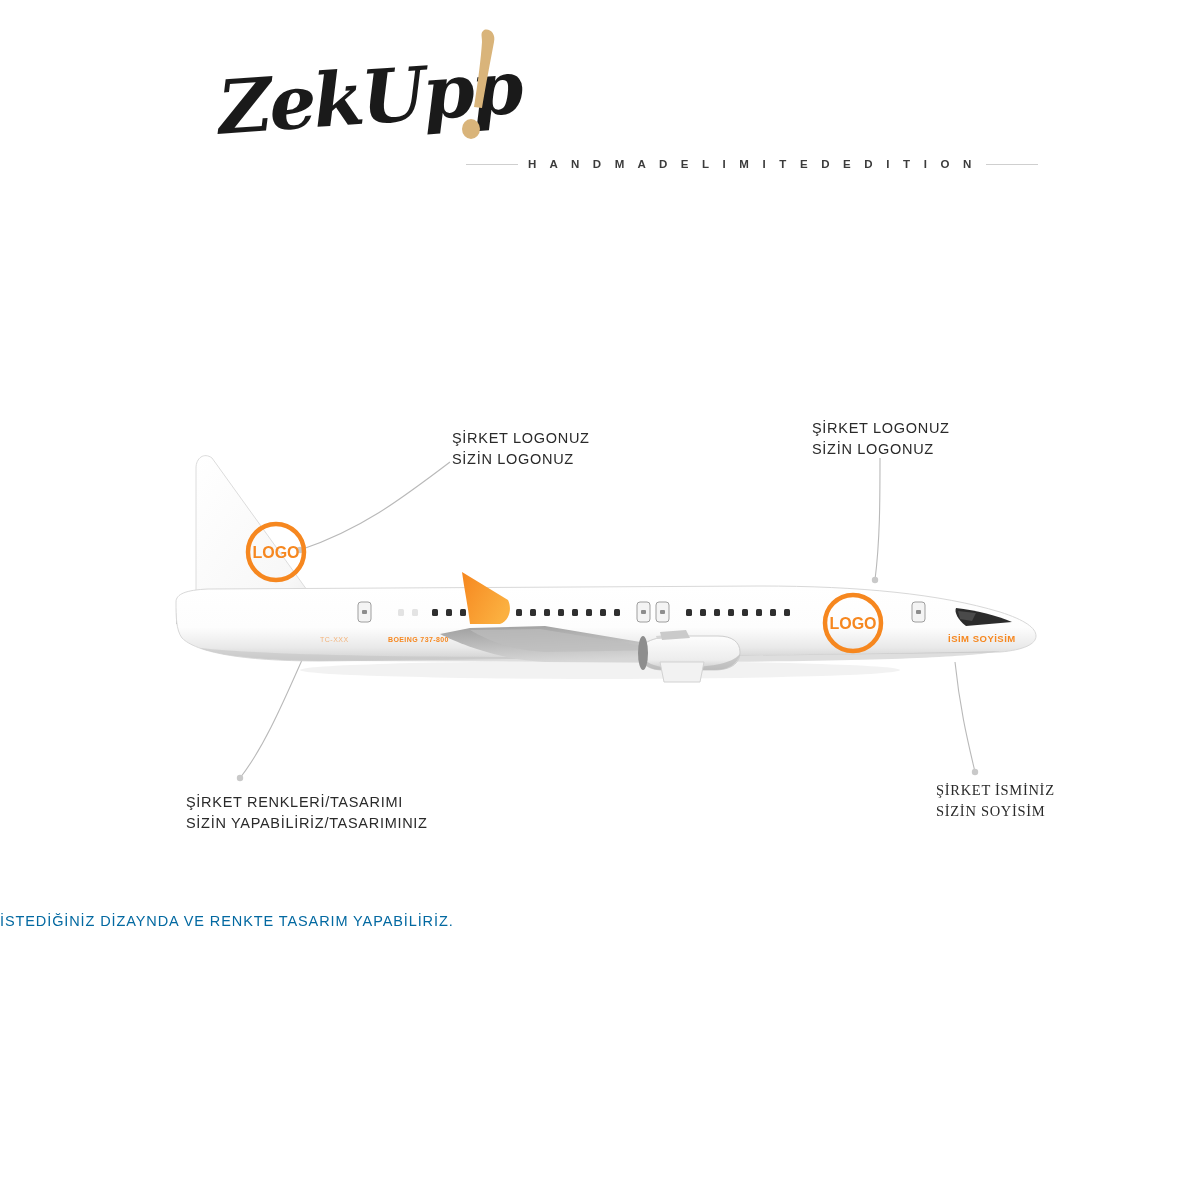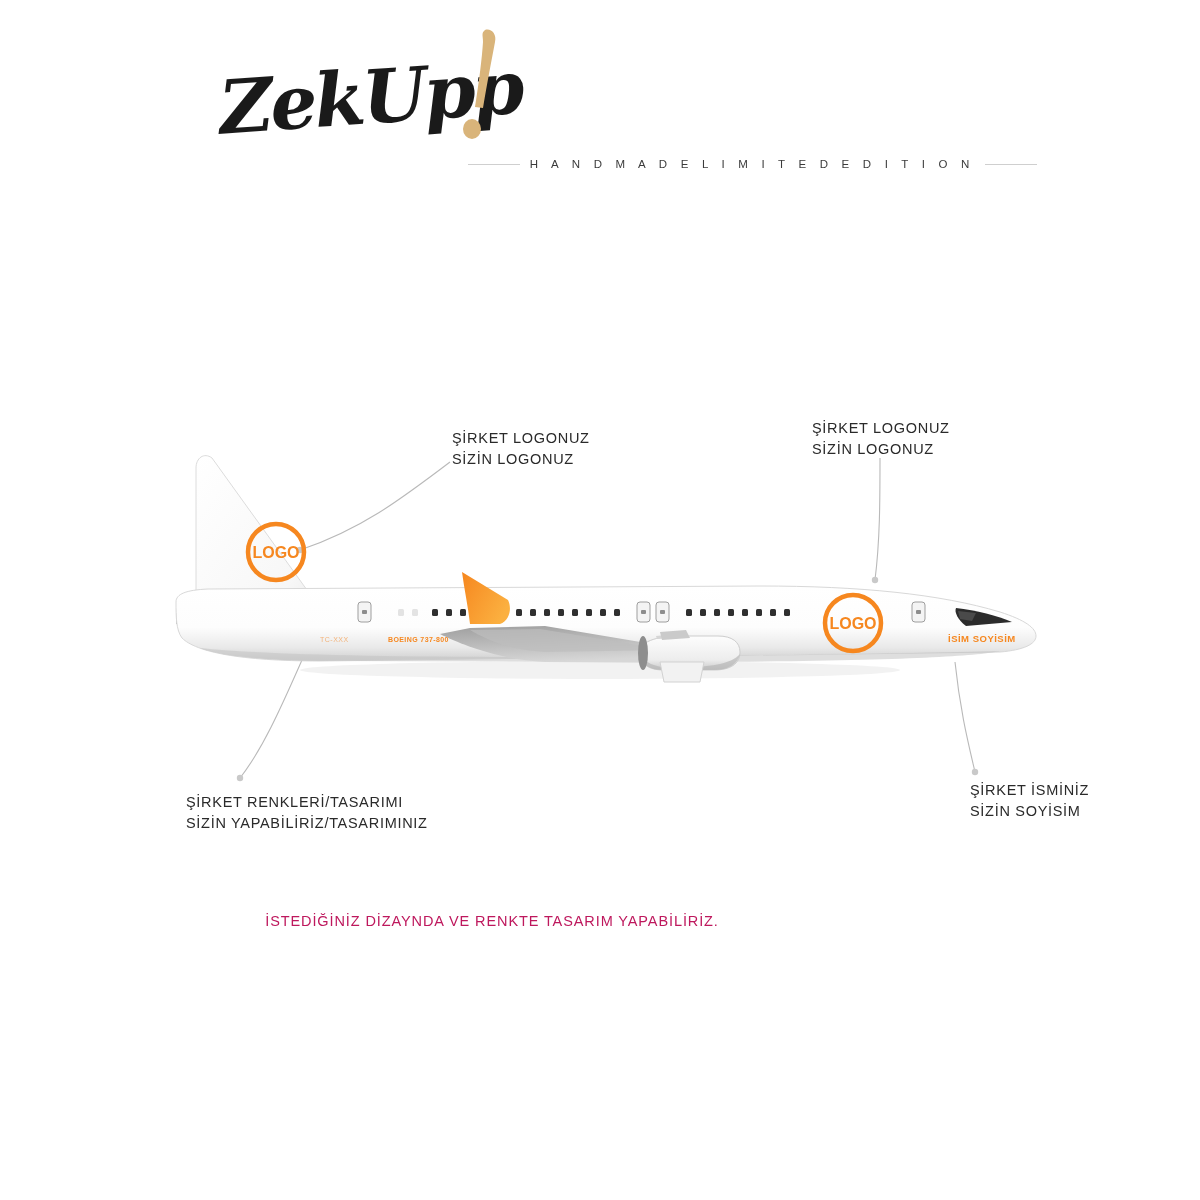--- a/index.html
+++ b/index.html
@@ -50,21 +50,21 @@
     right: 18px;
     top: 6px;
     width: 46px;
     height: 130px;
   }
   #brand-tagline {
     margin-top: -6px;
     font-size: 11.5px;
     letter-spacing: 5.2px;
     color: #3b3b3b;
-    font-weight: 400;
+    font-weight: 700;
     position: relative;
     display: inline-block;
     padding: 0 6px;
   }
   #brand-tagline::before,
   #brand-tagline::after {
     content: "";
     position: absolute;
     top: 50%;
     width: 52px;
@@ -95,32 +95,31 @@
     letter-spacing: 0.7px;
     color: #2a2a2a;
     white-space: nowrap;
     font-weight: 400;
   }
   .callout div { display: block; }
 
   #callout-tail-logo   { left: 452px; top: 48px; }
   #callout-body-logo   { left: 812px; top: 38px; }
   #callout-colors      { left: 143px; top: 412px; margin-left: 43px; }
-  #callout-name        { left: 970px; top: 400px; }
+  #callout-name        { left: 936px; top: 400px; font-family: Liberation Serif, serif; }
 
   
   #footer-note {
     position: absolute;
     left: 0;
     top: 913px;
     width: 984px;
-    text-align: center;
     font-size: 14.5px;
     letter-spacing: 0.9px;
-    color: #be185d;
+    color: #0369a1;
   }
 </style>
 </head>
 <body>
 
 <div id="brand-header">
   <div id="brand-wordmark">
     <div id="brand-wordmark-text">ZekUpp</div>
     <svg id="brand-exclaim" viewBox="0 0 46 130">
       <path d="M30 6 C36 4 42 10 40 18 C37 34 32 60 28 84 L20 83 C24 58 27 34 28 18 C28 12 26 9 30 6 Z" fill="#d9b47a"></path>

